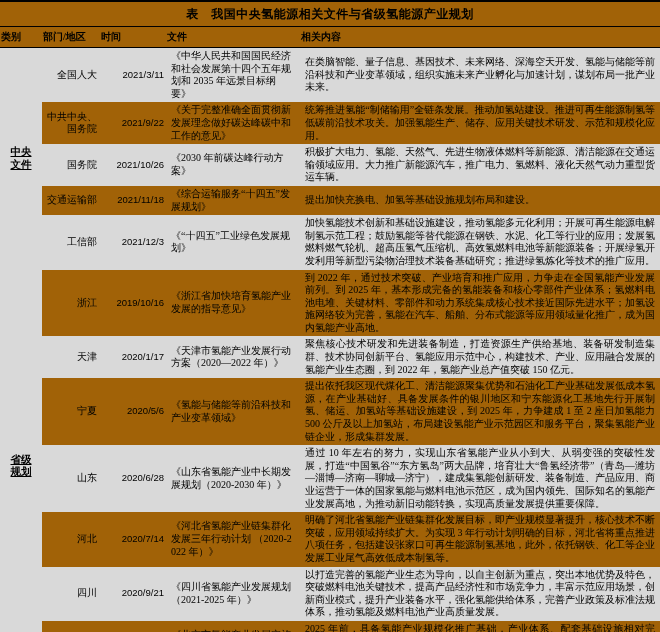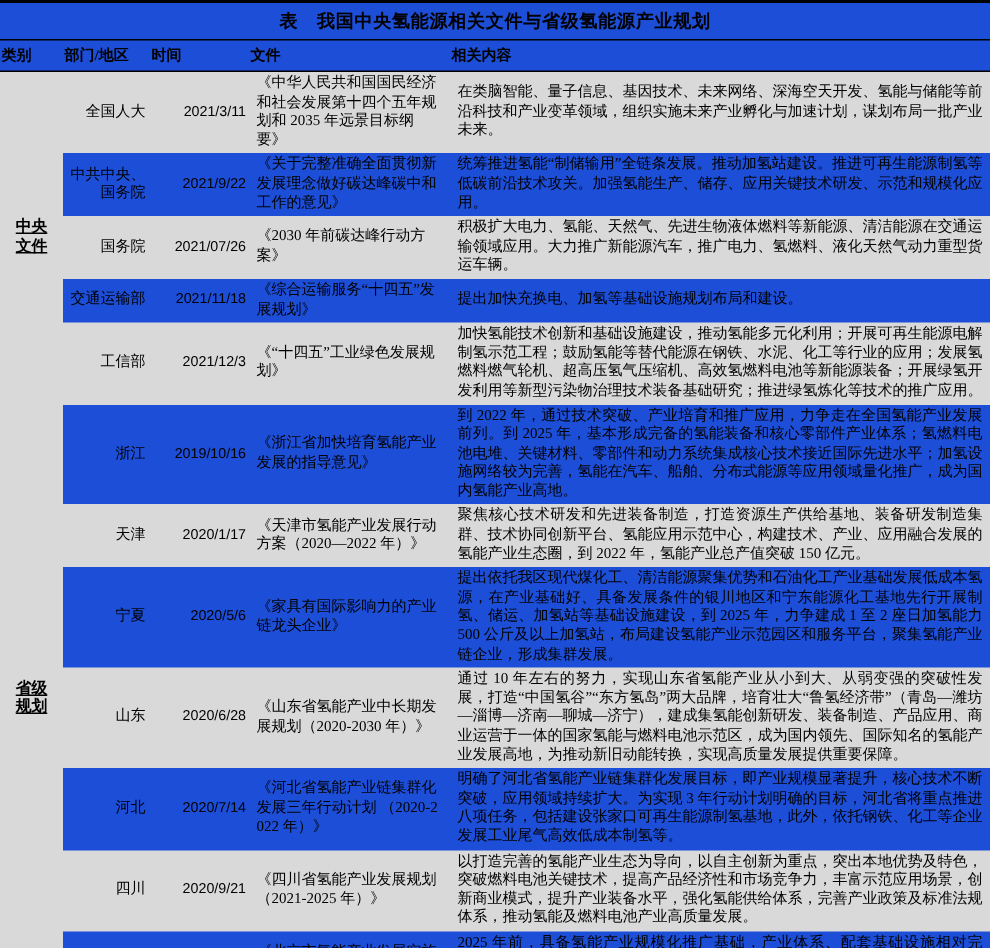--- a/index.html
+++ b/index.html
@@ -1,17 +1,17 @@
 <!DOCTYPE html>
 <html><head>
 <meta charset="utf-8">
 <style>
   html,body{margin:0;padding:0;background:#ffffff;}
   .page{
-    width:660px;height:632px;overflow:hidden;background:#1d4ed8;
+    width:660px;height:632px;overflow:hidden;background:#a16207;
     font-family:"Liberation Serif","DejaVu Serif",serif;color:#000;
     box-sizing:border-box;
   }
   .table-title{
     border-top:2px solid #000;
     text-align:center;font-weight:bold;font-size:12px;
     padding:4px 0 3px 0;letter-spacing:0.5px;
   }
   table.policy{
     width:660px;border-collapse:collapse;table-layout:fixed;
@@ -77,21 +77,21 @@
         <td class="content">在类脑智能、量子信息、基因技术、未来网络、深海空天开发、氢能与储能等前沿科技和产业变革领域，组织实施未来产业孵化与加速计划，谋划布局一批产业未来。</td>
       </tr>
       <tr>
         <td class="dept">中共中央、国务院</td>
         <td class="date">2021/9/22</td>
         <td class="doc">《关于完整准确全面贯彻新发展理念做好碳达峰碳中和工作的意见》</td>
         <td class="content">统筹推进氢能“制储输用”全链条发展。推动加氢站建设。推进可再生能源制氢等低碳前沿技术攻关。加强氢能生产、储存、应用关键技术研发、示范和规模化应用。</td>
       </tr>
       <tr class="gray">
         <td class="dept">国务院</td>
-        <td class="date">2021/07/26</td>
+        <td class="date">2021/10/26</td>
         <td class="doc">《2030 年前碳达峰行动方案》</td>
         <td class="content">积极扩大电力、氢能、天然气、先进生物液体燃料等新能源、清洁能源在交通运输领域应用。大力推广新能源汽车，推广电力、氢燃料、液化天然气动力重型货运车辆。</td>
       </tr>
       <tr>
         <td class="dept">交通运输部</td>
         <td class="date">2021/11/18</td>
         <td class="doc">《综合运输服务“十四五”发展规划》</td>
         <td class="content">提出加快充换电、加氢等基础设施规划布局和建设。</td>
       </tr>
       <tr class="gray">
@@ -110,21 +110,21 @@
       </tr>
       <tr class="gray">
         <td class="dept">天津</td>
         <td class="date">2020/1/17</td>
         <td class="doc">《天津市氢能产业发展行动方案（2020—2022 年）》</td>
         <td class="content">聚焦核心技术研发和先进装备制造，打造资源生产供给基地、装备研发制造集群、技术协同创新平台、氢能应用示范中心，构建技术、产业、应用融合发展的氢能产业生态圈，到 2022 年，氢能产业总产值突破 150 亿元。</td>
       </tr>
       <tr>
         <td class="dept">宁夏</td>
         <td class="date">2020/5/6</td>
-        <td class="doc">《家具有国际影响力的产业链龙头企业》</td>
+        <td class="doc">《氢能与储能等前沿科技和产业变革领域》</td>
         <td class="content">提出依托我区现代煤化工、清洁能源聚集优势和石油化工产业基础发展低成本氢源，在产业基础好、具备发展条件的银川地区和宁东能源化工基地先行开展制氢、储运、加氢站等基础设施建设，到 2025 年，力争建成 1 至 2 座日加氢能力 500 公斤及以上加氢站，布局建设氢能产业示范园区和服务平台，聚集氢能产业链企业，形成集群发展。</td>
       </tr>
       <tr class="gray">
         <td class="dept">山东</td>
         <td class="date">2020/6/28</td>
         <td class="doc">《山东省氢能产业中长期发展规划（2020-2030 年）》</td>
         <td class="content">通过 10 年左右的努力，实现山东省氢能产业从小到大、从弱变强的突破性发展，打造“中国氢谷”“东方氢岛”两大品牌，培育壮大“鲁氢经济带”（青岛—潍坊—淄博—济南—聊城—济宁），建成集氢能创新研发、装备制造、产品应用、商业运营于一体的国家氢能与燃料电池示范区，成为国内领先、国际知名的氢能产业发展高地，为推动新旧动能转换，实现高质量发展提供重要保障。</td>
       </tr>
       <tr>
         <td class="dept">河北</td>

